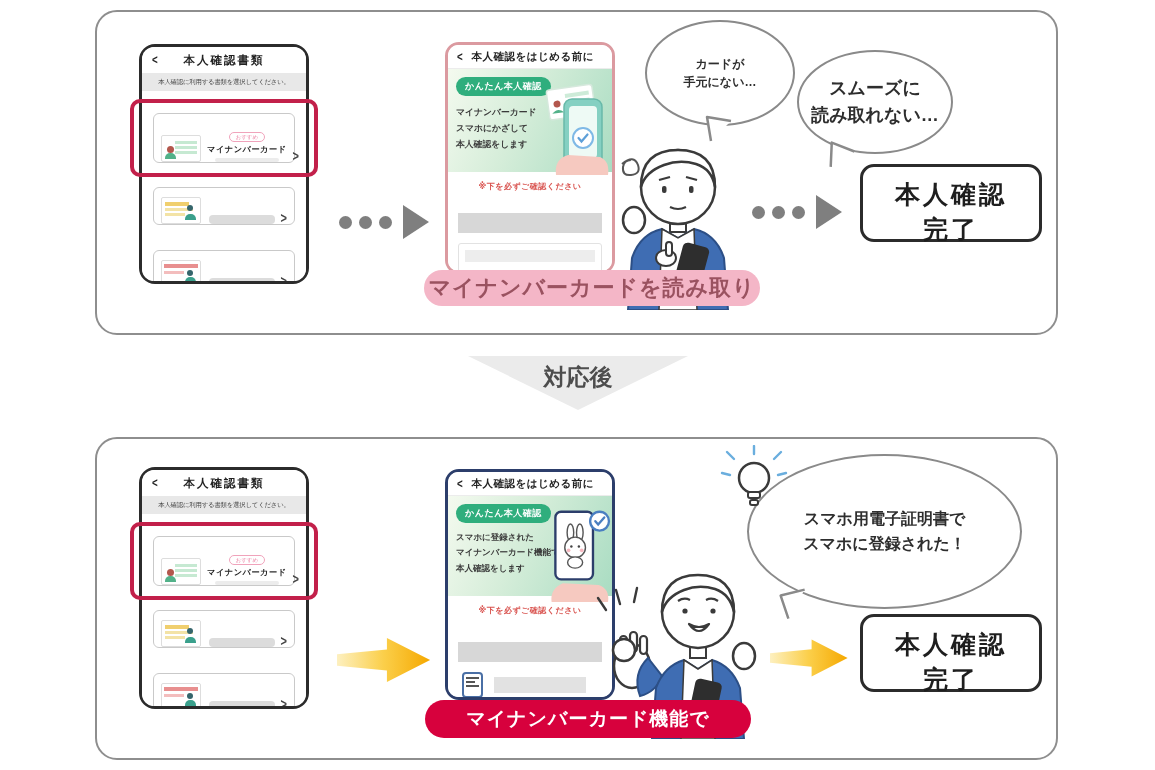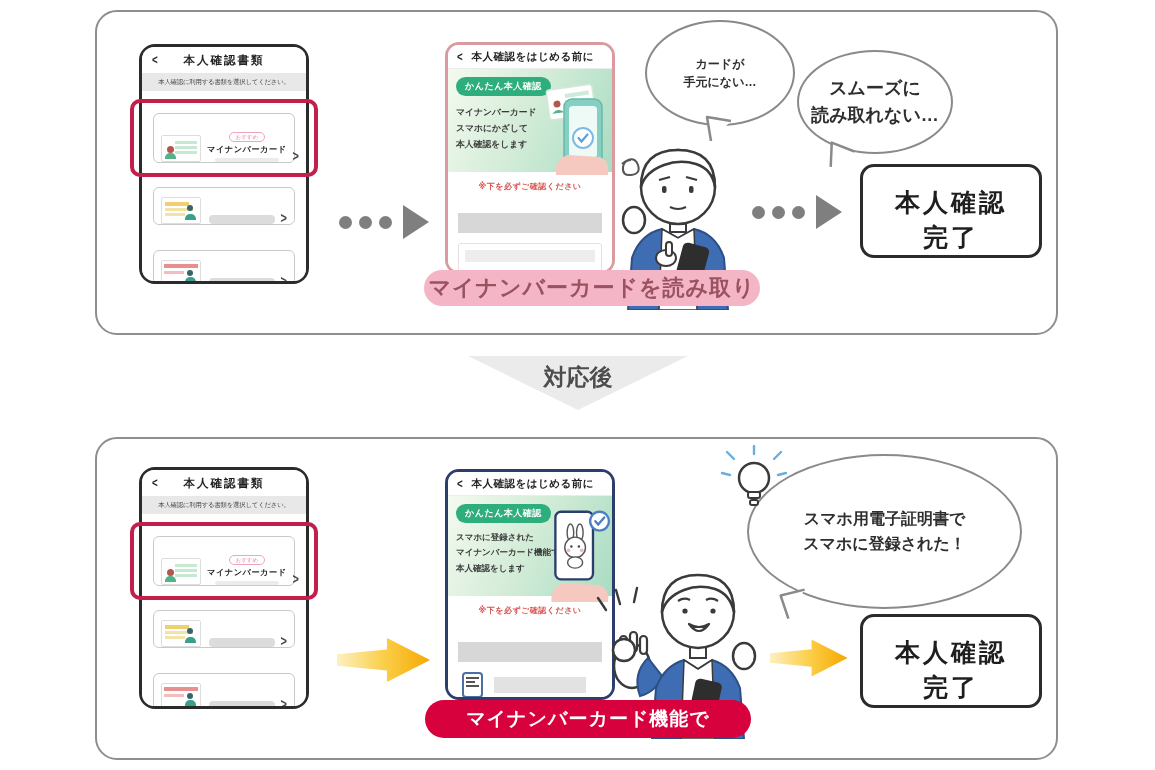--- a/index.html
+++ b/index.html
@@ -63,22 +63,22 @@
   .mbox i { display:block; height:12px; background:#ededed; margin:6px; }
   .app-icon { position:absolute; left:14px; width:21px; height:26px; border:2px solid #4a6fa5; border-radius:4px; background:#fff; padding:3px 2px; }
   .app-icon i { display:block; height:2px; background:#555; margin-bottom:2px; }
   .app-icon i:nth-child(2){ width:70%; }
   .icon-bar { position:absolute; left:46px; width:92px; height:16px; background:#e2e2e2; }
   
   .dots { position:absolute; height:36px; display:flex; align-items:center; gap:7px; z-index:1; }
   .dot { width:13px; height:13px; border-radius:50%; background:#7f7f7f; }
   .tri { width:0; height:0; border-left:26px solid #7f7f7f; border-top:17px solid transparent; border-bottom:17px solid transparent; margin-left:4px; }
   .yarrow { position:absolute; z-index:1; }
-  .result-box { position:absolute; width:182px; height:94px; background:#fff; border:3px solid #2b2b2b; border-radius:14px;
-                text-align:center; font-size:25px; font-weight:700; letter-spacing:3px; color:#1e1e1e; line-height:1.4; padding-top:18px; z-index:2; }
+  .result-box { position:absolute; width:182px; height:78px; background:#fff; border:3px solid #2b2b2b; border-radius:14px;
+                text-align:center; font-size:25px; font-weight:700; letter-spacing:3px; color:#1e1e1e; line-height:1.4; padding-top:10px; z-index:2; }
   .bubble { position:absolute; background:#fff; border:2.5px solid #8a8a8a; border-radius:50%;
             display:flex; flex-direction:column; justify-content:center; align-items:center;
             text-align:center; font-weight:700; color:#2e2e2e; z-index:4; }
   .tail { position:absolute; z-index:5; }
   .banner { position:absolute; text-align:center; font-weight:700; letter-spacing:1px; z-index:6; }
   .banner-pink { background:#f4b6c7; color:#9a5260; border-radius:18px; font-size:22px; }
   .banner-red { background:#d7013d; color:#fff; border-radius:19px; font-size:19px; }
   .person { position:absolute; z-index:3; }
   .bulb { position:absolute; z-index:6; }
   .transition-label { position:absolute; text-align:center; font-size:23px; font-weight:700; color:#4d4d4d; z-index:2; }

